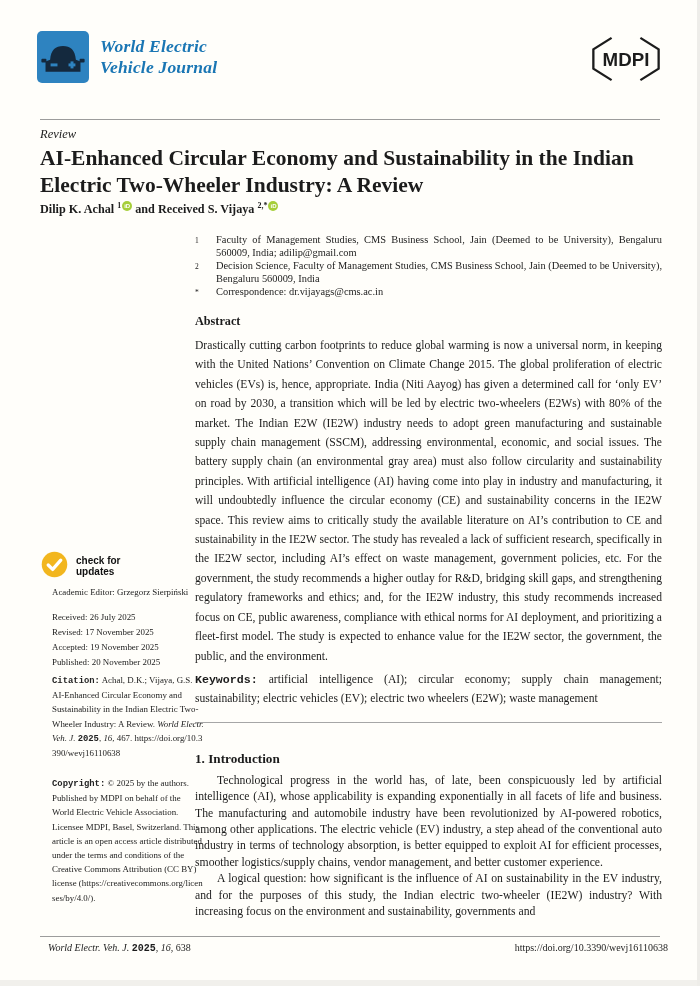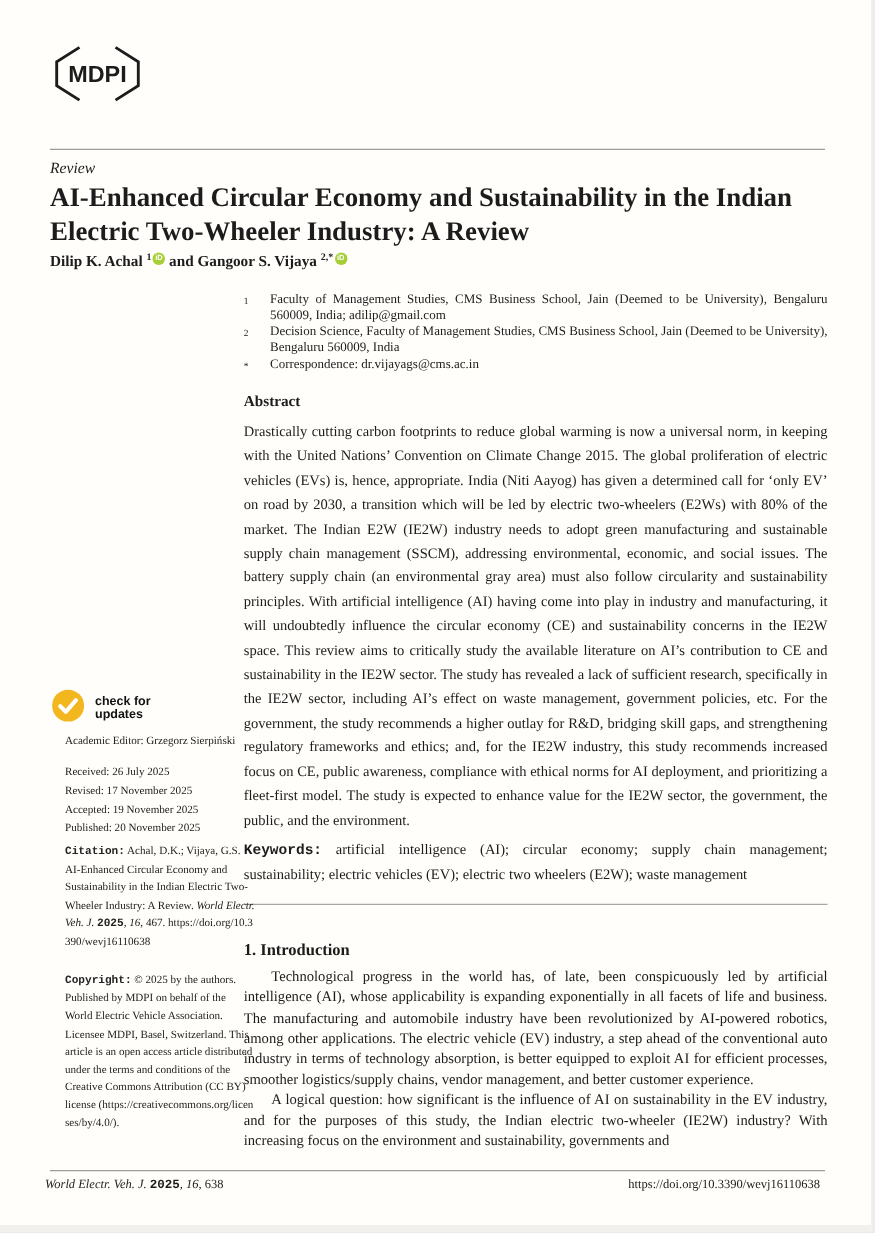--- a/index.html
+++ b/index.html
@@ -53,48 +53,64 @@
   .side-block{position:absolute;left:52px;width:152px;}
   .sb-editor{top:585px;white-space:nowrap;}
   .sb-dates{top:610px;}
   .sb-dates div{white-space:nowrap;line-height:15px;}
   .sb-citation{top:673px;}
   .sb-copyright{top:776px;}
   .side-par{margin:0;}
   .link{word-break:break-all;}
 
   
-  .footer{position:absolute;top:942px;left:36px;width:620px;display:flex;justify-content:space-between;font-size:10px;gap:37px;}
+  .footer{position:absolute;top:942px;left:48px;width:620px;display:flex;justify-content:space-between;font-size:10px;gap:37px;}
 </style>
 </head>
 <body>
 
 <div class="page">
 
   <div class="header">
+    <div class="logo-wrap">
+      <div class="logo-box">
+        <svg width="46" height="46" viewBox="0 0 50 50">
+          <path d="M11 28 C12 17 17 13 25 13 C33 13 38 17 39 28 L44 30 L44 41 L6 41 L6 30 Z" fill="#14293E"></path>
+          <rect x="1.5" y="27" width="5.5" height="4" rx="1" fill="#14293E"></rect>
+          <rect x="43" y="27" width="5.5" height="4" rx="1" fill="#14293E"></rect>
+          <rect x="11.5" y="32" width="7.5" height="3.2" fill="#2E83C0"></rect>
+          <rect x="31" y="32" width="7.5" height="3.2" fill="#2E83C0"></rect>
+          <rect x="33.2" y="29.8" width="3.2" height="7.6" fill="#2E83C0"></rect>
+        </svg>
+      </div>
+      <div class="journal-name">
+        <div>World Electric</div>
+        <div>Vehicle Journal</div>
+      </div>
+    </div>
     <div class="mdpi">
       <svg width="82" height="48" viewBox="0 0 84 50">
         <polyline points="27,3 8,15 8,35 27,47" fill="none" stroke="#1c1c1c" stroke-width="2.4"></polyline>
         <polyline points="57,3 76,15 76,35 57,47" fill="none" stroke="#1c1c1c" stroke-width="2.4"></polyline>
         <text x="42" y="32" text-anchor="middle" font-family="Liberation Sans, sans-serif" font-weight="bold" font-size="19.5" fill="#1c1c1c">MDPI</text>
       </svg>
     </div>
   </div>
 
   <div class="rule rule1"></div>
 
   <div class="review-label">Review</div>
 
   <h1 class="title" style="margin:0">AI-Enhanced Circular Economy and Sustainability in the Indian Electric Two-Wheeler Industry: A Review</h1>
 
   <div class="authors">
     <span>Dilip K. Achal</span>
     <sup>1</sup><span class="orcid">iD</span>
     <span>and</span>
-    <span>Gangoor S. Vijaya</span>
+    <span>Received S. Vijaya</span>
     <sup>2,*</sup><span class="orcid">iD</span>
   </div>
 
   <div class="main">
 
     <div class="aff-row">
       <span class="aff-marker">1</span>
       <span class="aff-text"><span>Faculty of Management Studies, CMS Business School, Jain (Deemed to be University), Bengaluru 560009, India; </span><span class="link">adilip@gmail.com</span></span>
     </div>
     <div class="aff-row">

